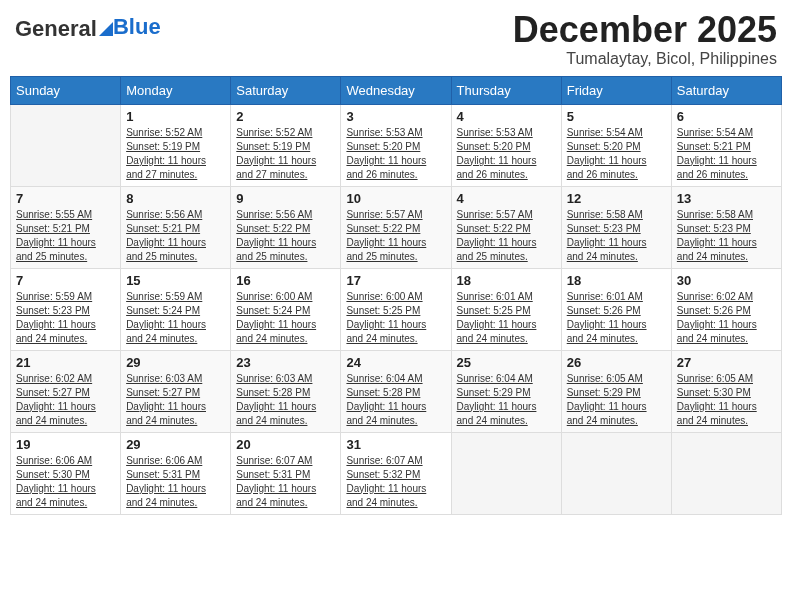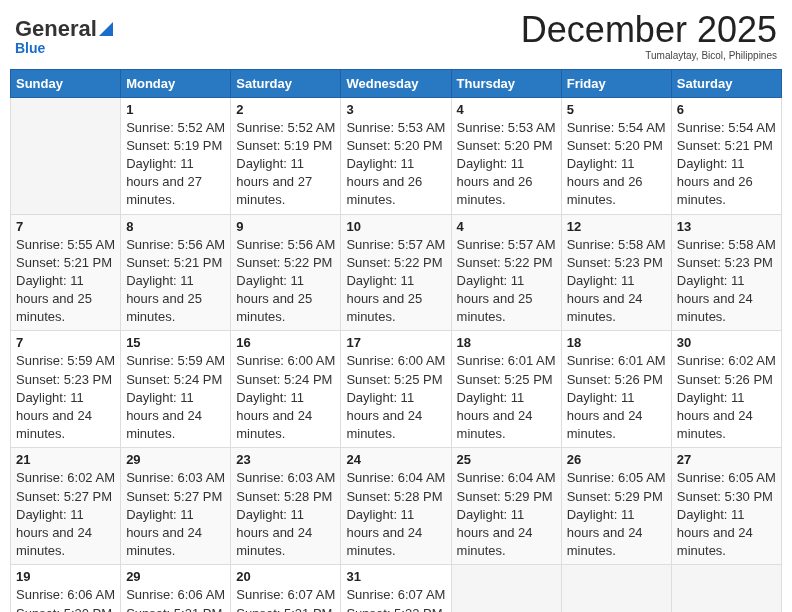--- a/index.html
+++ b/index.html
@@ -12,94 +12,95 @@
     }
     .header {
       display: flex;
       justify-content: space-between;
       align-items: flex-start;
       margin-bottom: 8px;
       padding: 0 5px;
     }
     .logo {
       display: flex;
-      flex-direction: column;
+      flex-direction: row;
       align-items: flex-start;
       margin-top: 6px;
     }
     .logo-row {
       display: flex;
       align-items: center;
     }
     .title-block {
       text-align: right;
     }
     .month-title {
       font-size: 36px;
-      font-weight: normal;
+      font-weight: bold;
       color: #222;
       line-height: 1.1;
     }
     .location-title {
-      font-size: 10px;
+      font-size: 16px;
       color: #444;
     }
     table {
       width: 100%;
       border-collapse: collapse;
       border: 1px solid #ccc;
     }
     th {
       background-color: #2979c2;
       color: #fff;
       font-size: 13px;
-      font-weight: bold;
+      font-weight: normal;
       text-align: left;
       padding: 6px 5px;
       border: 1px solid #2060a8;
     }
     td {
       vertical-align: top;
       border: 1px solid #ddd;
       padding: 4px 5px;
       min-height: 80px;
       width: 14.28%;
       background: #fff;
     }
     .day-number {
       font-size: 13px;
       font-weight: bold;
       color: #222;
       display: block;
       margin-bottom: 2px;
     }
     .day-info {
-      font-size: 13px;
+      font-size: 10px;
       color: #333;
       line-height: 1.4;
+      text-decoration: underline;
     }
     tr:nth-child(even) td {
       background-color: #f9f9f9;
     }
     .empty-cell {
       background: #f5f5f5;
     }
   </style>
 </head>
 <body>
 
 <div class="header">
   <div class="logo">
     <div class="logo-row">
       <span style="font-size:22px;font-weight:bold;color:#333;">General</span>
       <svg width="14" height="16" viewBox="0 0 14 16" style="margin-left:2px;margin-top:-2px;">
         <polygon points="0,16 14,16 14,2" fill="#1a6dcc"></polygon>
       </svg>
     </div>
-    <span style="font-size:14px;font-weight:bold;color:#1a6dcc;margin-top:-2px;">Blue</span>
+    <span style="font-size:22px;font-weight:bold;color:#1a6dcc;margin-top:-2px;">Blue</span>
   </div>
   <div class="title-block">
     <div class="month-title">December 2025</div>
     <div class="location-title">Tumalaytay, Bicol, Philippines</div>
   </div>
 </div>
 
 <table>
   <thead>
     <tr>

